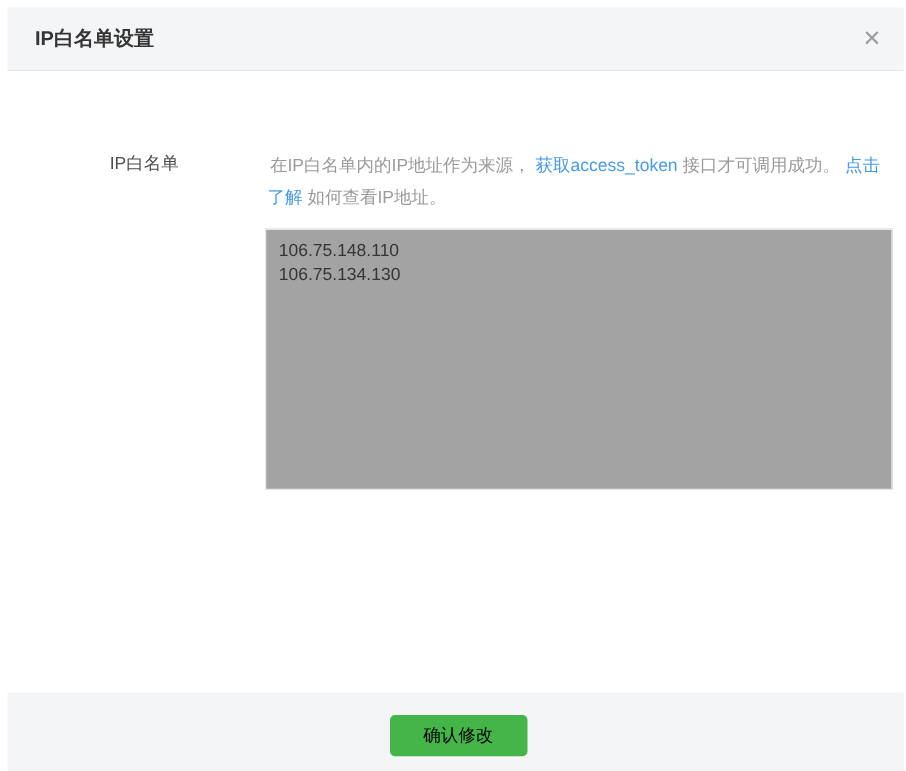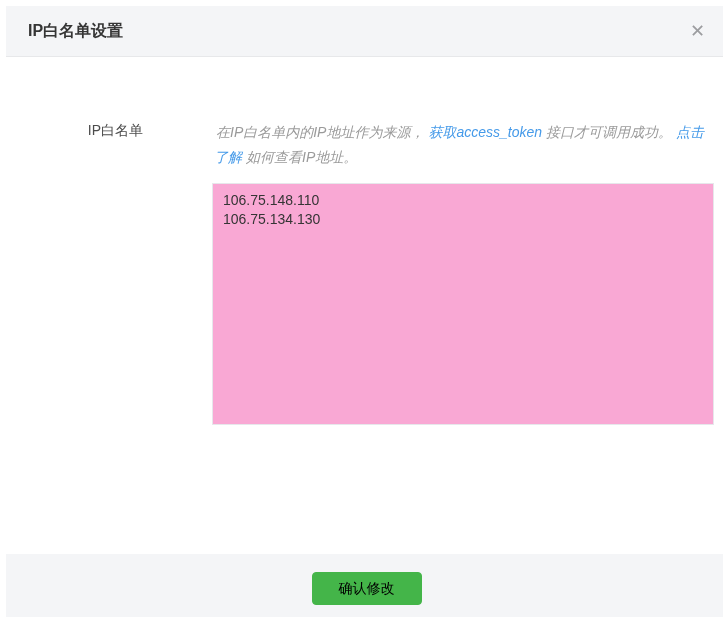--- a/index.html
+++ b/index.html
@@ -59,34 +59,33 @@
   }
   .form-content {
     margin-left: 17px;
     width: 502px;
     flex: 0 0 502px;
   }
   .description {
     font-size: 14px;
     line-height: 25px;
     color: #9a9a9a;
-    font-style: italic;
   }
   .link {
     color: #459ae9;
     text-decoration: none;
     cursor: pointer;
   }
   .whitelist-textarea {
     display: block;
     margin-top: 11px;
     width: 502px;
-    height: 242px;
+    height: 209px;
     border: 1px solid #e7e7eb;
-    background: #f9a8d4;
+    background: #a3a3a3;
     padding: 7px 10px;
     font-family: "Liberation Sans", "DejaVu Sans", sans-serif;
     font-size: 14px;
     line-height: 19px;
     color: #353535;
     resize: none;
     outline: none;
   }
   
   .dialog-footer {

